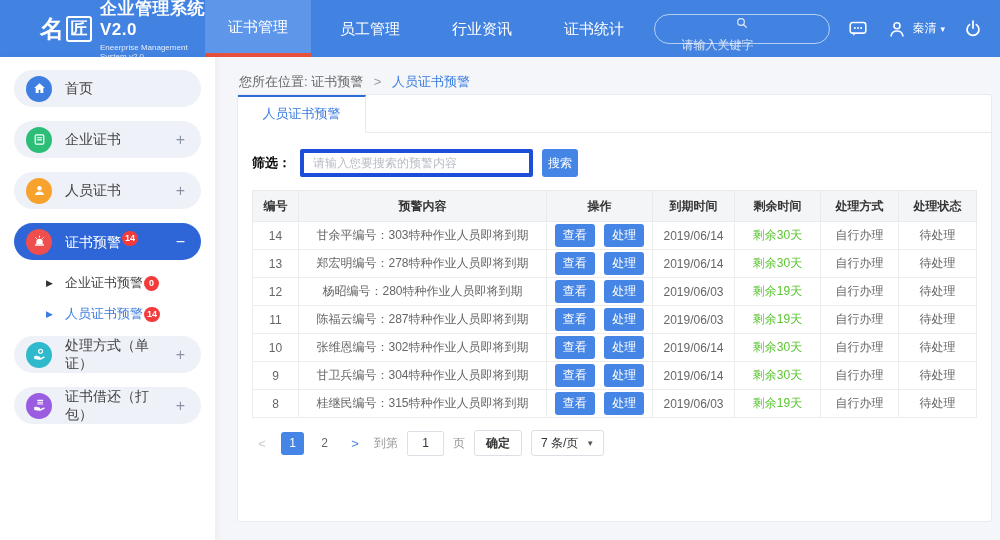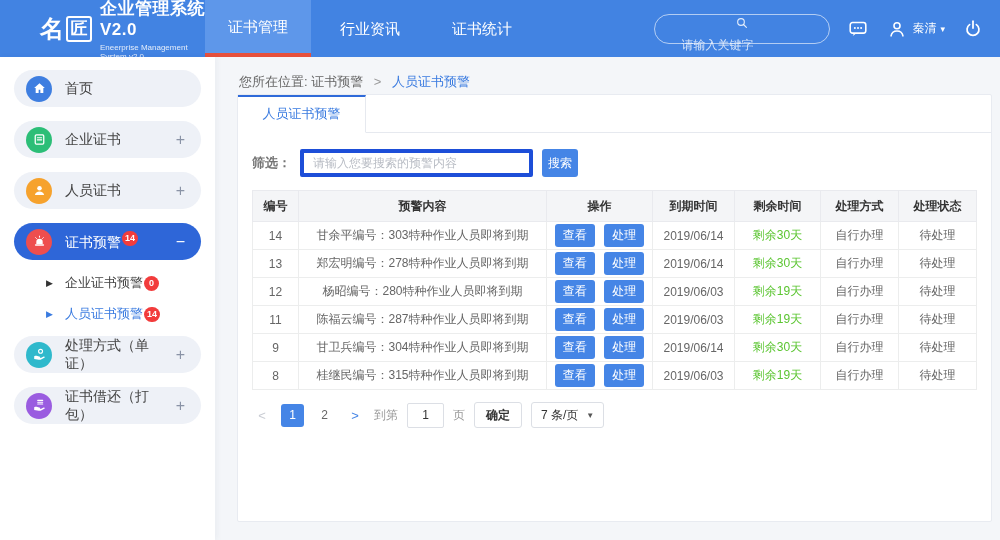--- a/index.html
+++ b/index.html
@@ -50,21 +50,21 @@
   .crumbs { font-size:13px; color:#666; margin:3px 0 3px 2px; }
   .crumbs .sep { color:#999; margin:0 7px; }
   .crumbs .cur { color:#3a7be0; }
 
   
   .panel { background:#fff; border:1px solid #e8ebf1; border-radius:2px; height:428px; }
   .tabstrip { display:flex; border-bottom:1px solid #e6e9ef; height:38px; }
   .tab { width:128px; height:38px; line-height:34px; text-align:center; color:#3a7be0; font-size:13px; background:#fff; border-top:2px solid #2f6ad9; border-right:1px solid #e6e9ef; margin-bottom:-1px; border-bottom:1px solid #fff; cursor:pointer; }
   .panel-inner { padding:0 14px; }
   .filter-row { display:flex; align-items:center; margin:16px 0 13px; gap:9px; }
-  .filter-label { font-size:13px; color:#737373; font-weight:bold; }
+  .filter-label { font-size:13px; color:#000000; font-weight:bold; }
   .filter-input { width:233px; height:28px; border:4px solid #1d4ed8; border-radius:2px; padding:0 9px; font-size:12px; color:#333; outline:none; font-family:inherit; }
   .filter-input::placeholder { color:#b8bcc4; }
   .btn-search { width:36px; height:28px; background:#4585e6; color:#fff; border:none; border-radius:3px; font-size:12px; cursor:pointer; font-family:inherit; }
 
   
   table { width:100%; border-collapse:collapse; font-size:12px; table-layout:fixed; }
   th { background:#f4f5f7; color:#333; font-weight:bold; height:31px; border:1px solid #e9eaee; }
   td { height:28px; border:1px solid #eceded; color:#666; text-align:center; }
   td.rem { color:#5bc531; }
   .op-btn { padding:3px 8px; background:#4585e6; color:#fff; border:none; border-radius:3px; font-size:12px; margin:0 3px; cursor:pointer; font-family:inherit; }
@@ -92,20 +92,21 @@
         <span class="logo-c1">名</span>
         <span class="logo-c2">匠</span>
       </div>
       <div class="title-block">
         <div class="app-title">企业管理系统V2.0</div>
         <div class="app-subtitle">Eneerprise Management System v2.0</div>
       </div>
     </div>
     <nav class="top-nav">
       <div class="nav-item active">证书管理</div>
+      <div class="nav-item">员工管理</div>
       <div class="nav-item">行业资讯</div>
       <div class="nav-item">证书统计</div>
     </nav>
     <div class="hdr-right">
       <div class="search-pill">
         <span class="hico" style="width:16px;height:16px">
           <svg viewBox="0 0 24 24">
               <circle cx="10.5" cy="10.5" r="5" fill="none" stroke="rgba(255,255,255,.85)" stroke-width="1.7"></circle>
               <path d="M14.6 14.6l4 4" stroke="rgba(255,255,255,.85)" stroke-width="1.7" stroke-linecap="round"></path>
             </svg>
@@ -310,20 +311,32 @@
                   <td>
                     <button class="op-btn">查看</button>
                     <button class="op-btn">处理</button>
                   </td>
                   <td>2019/06/03</td>
                   <td class="rem">剩余19天</td>
                   <td>自行办理</td>
                   <td>待处理</td>
                 </tr>
 
+                <tr>
+                  <td>10</td>
+                  <td>张维恩编号：302特种作业人员即将到期</td>
+                  <td>
+                    <button class="op-btn">查看</button>
+                    <button class="op-btn">处理</button>
+                  </td>
+                  <td>2019/06/14</td>
+                  <td class="rem">剩余30天</td>
+                  <td>自行办理</td>
+                  <td>待处理</td>
+                </tr>
 
                 <tr>
                   <td>9</td>
                   <td>甘卫兵编号：304特种作业人员即将到期</td>
                   <td>
                     <button class="op-btn">查看</button>
                     <button class="op-btn">处理</button>
                   </td>
                   <td>2019/06/14</td>
                   <td class="rem">剩余30天</td>

